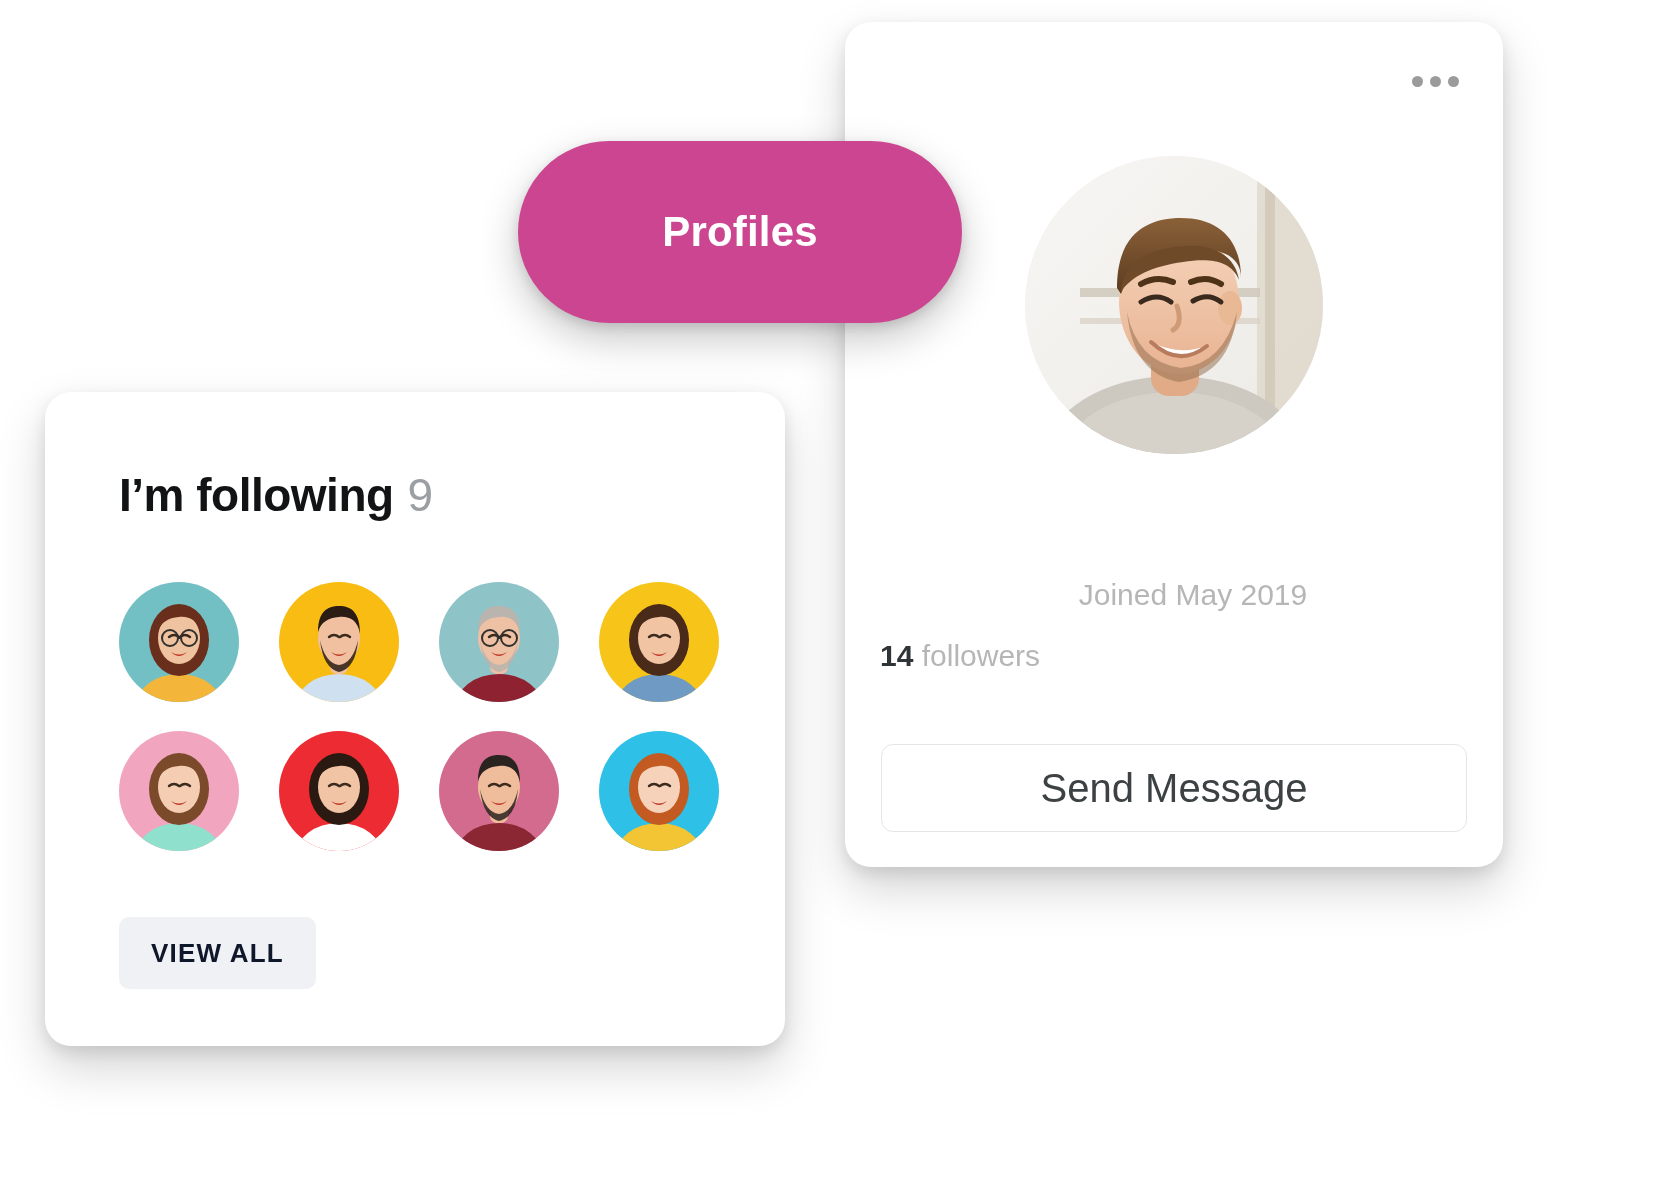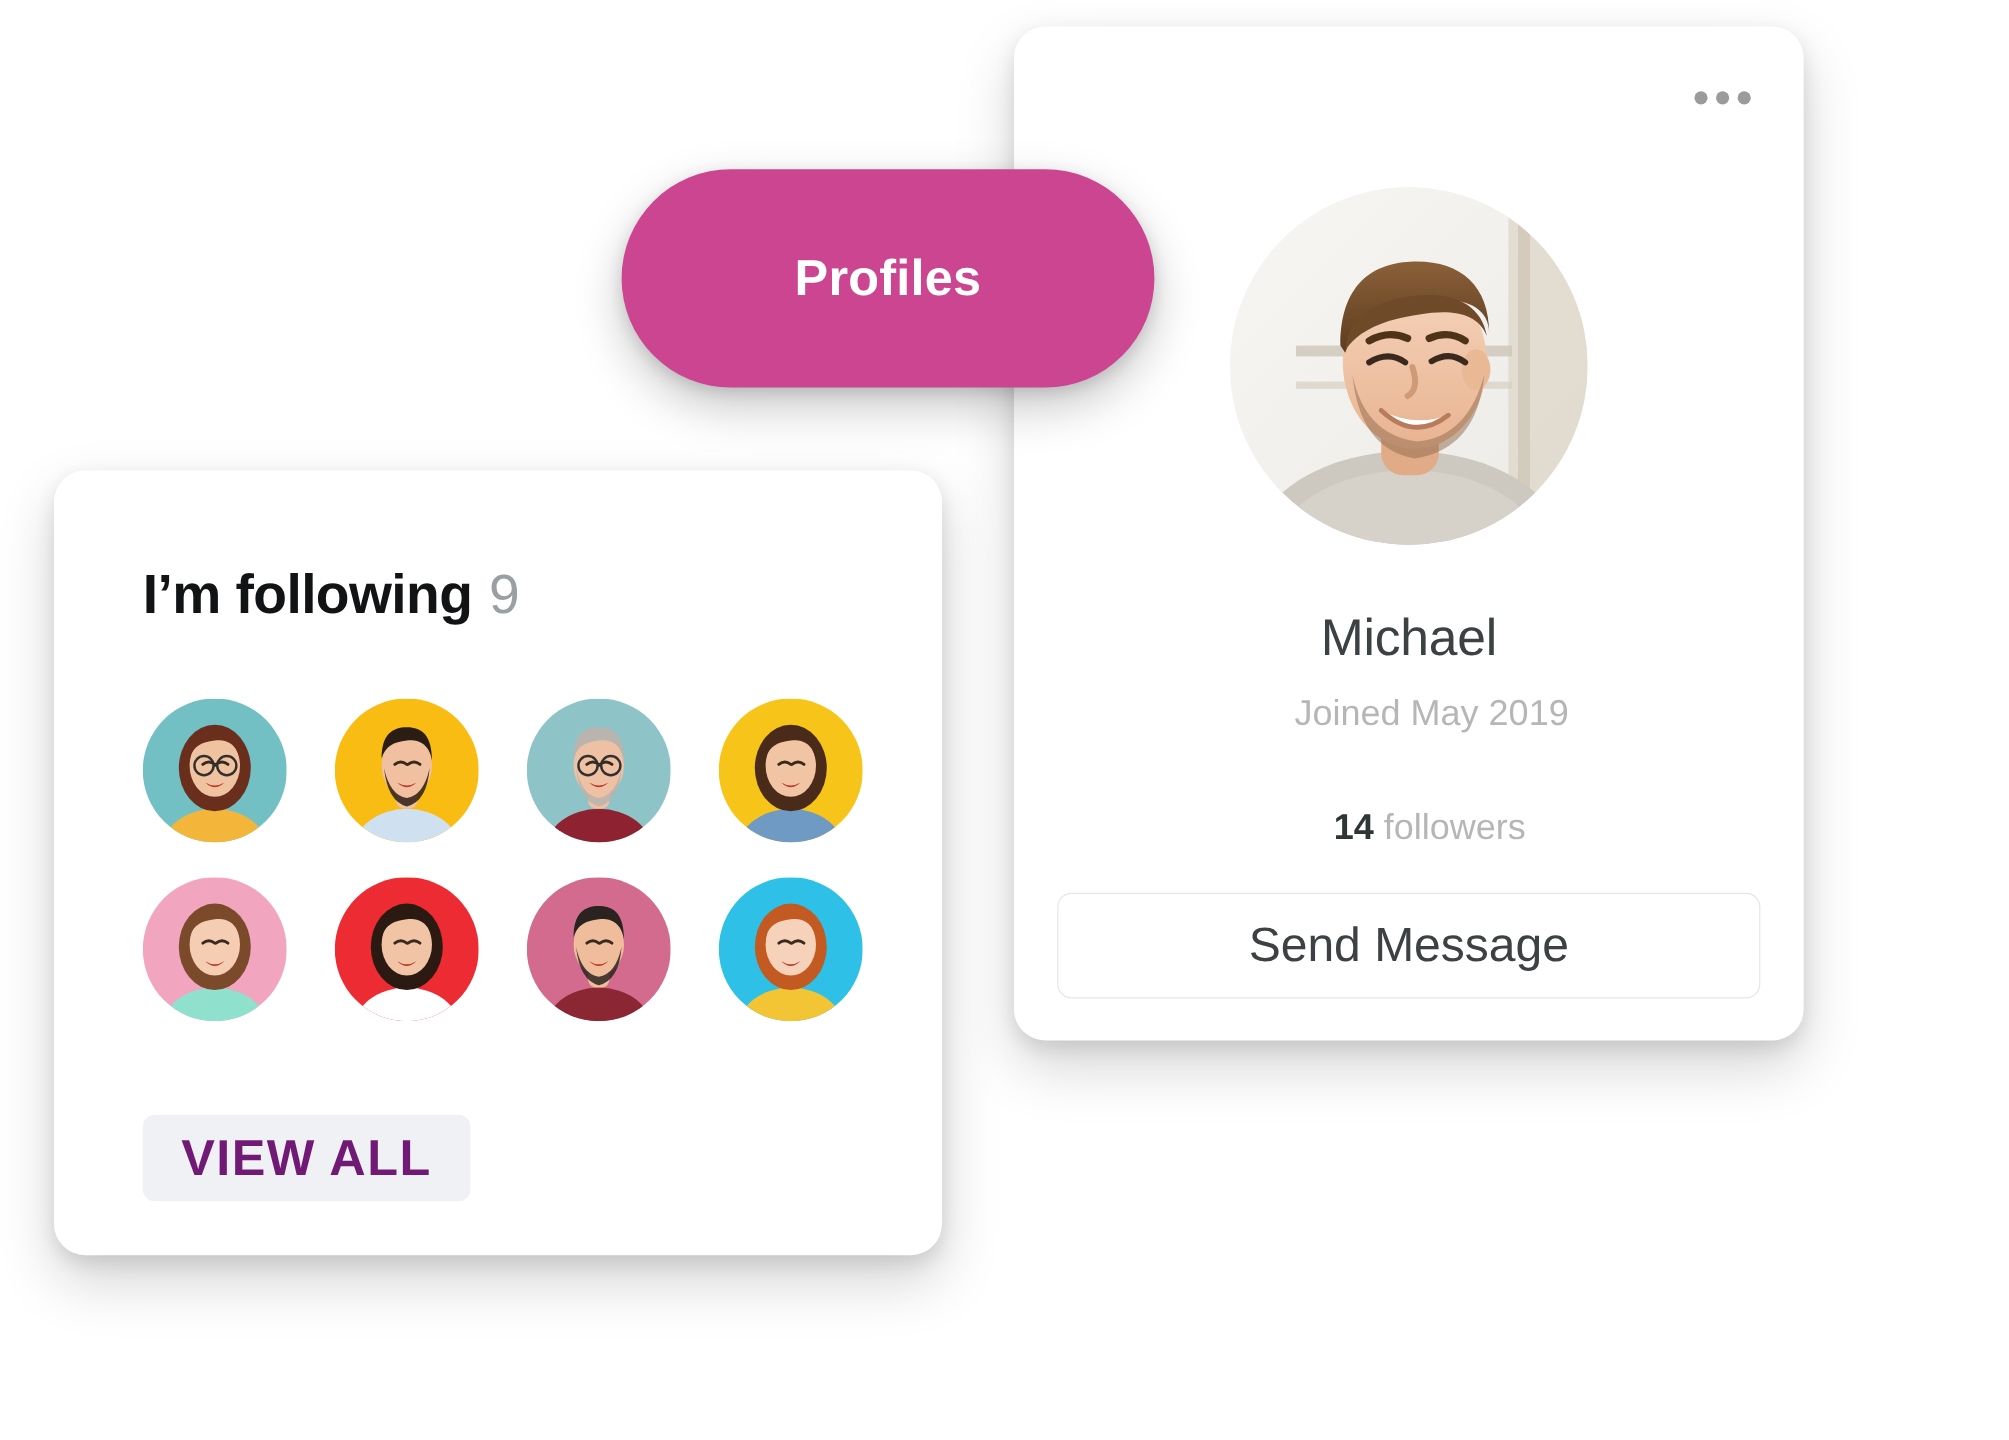--- a/index.html
+++ b/index.html
@@ -80,22 +80,21 @@
     text-align: center;
     font-size: 30px;
     font-weight: 400;
     color: #b6b6b6;
     margin-left: 38px;
   }
 
   .profile-followers {
     position: absolute;
     left: 0; right: 0;
-    top: 651px;
-    text-align: center;
+    top: 617px;
     font-size: 30px;
     color: #b6b6b6;
     padding-left: 35px;
   }
   .profile-followers .count {
     color: #2f3437;
     font-weight: 700;
   }
 
   .send-message-btn {
@@ -191,29 +190,28 @@
   .view-all-btn {
     position: absolute;
     left: 74px;
     top: 525px;
     height: 72px;
     padding: 0 32px;
     background: #f0f1f4;
     border: none;
     border-radius: 10px;
     font-family: "Liberation Sans", sans-serif;
-    font-size: 42px;
+    font-size: 26px;
     font-weight: 700;
     letter-spacing: 1.2px;
-    color: #701a75;
+    color: #0f172a;
     cursor: pointer;
     display: flex;
     align-items: center;
     justify-content: center;
-    margin-top: 12px;
   }
 </style>
 </head>
 <body>
 
 <div id="stage">
 
   <div class="profile-card">
 
     <div class="dots-menu">
@@ -264,21 +262,20 @@
 
         <path d="M152 150 q6 18 -4 24" stroke="#cf9a76" stroke-width="5" fill="none" stroke-linecap="round"></path>
 
         <path d="M126 186 q28 26 56 4 q-28 10 -56 -4 Z" fill="#ffffff"></path>
         <path d="M126 186 q28 26 56 4" stroke="#b87b5c" stroke-width="4" fill="none" stroke-linecap="round"></path>
 
         <path d="M102 156 q6 62 52 70 q52 -8 58 -70 q-14 52 -56 56 q-44 -6 -54 -56 Z" fill="#8d6a4c" opacity="0.5"></path>
       </svg>
     </div>
 
-    <div class="profile-name">Michael</div>
     <div class="profile-joined">Joined May 2019</div>
 
     <div class="profile-followers">
       <span class="count">14</span>
       <span>followers</span>
     </div>
 
     <button class="send-message-btn">Send Message</button>
   </div>
 

